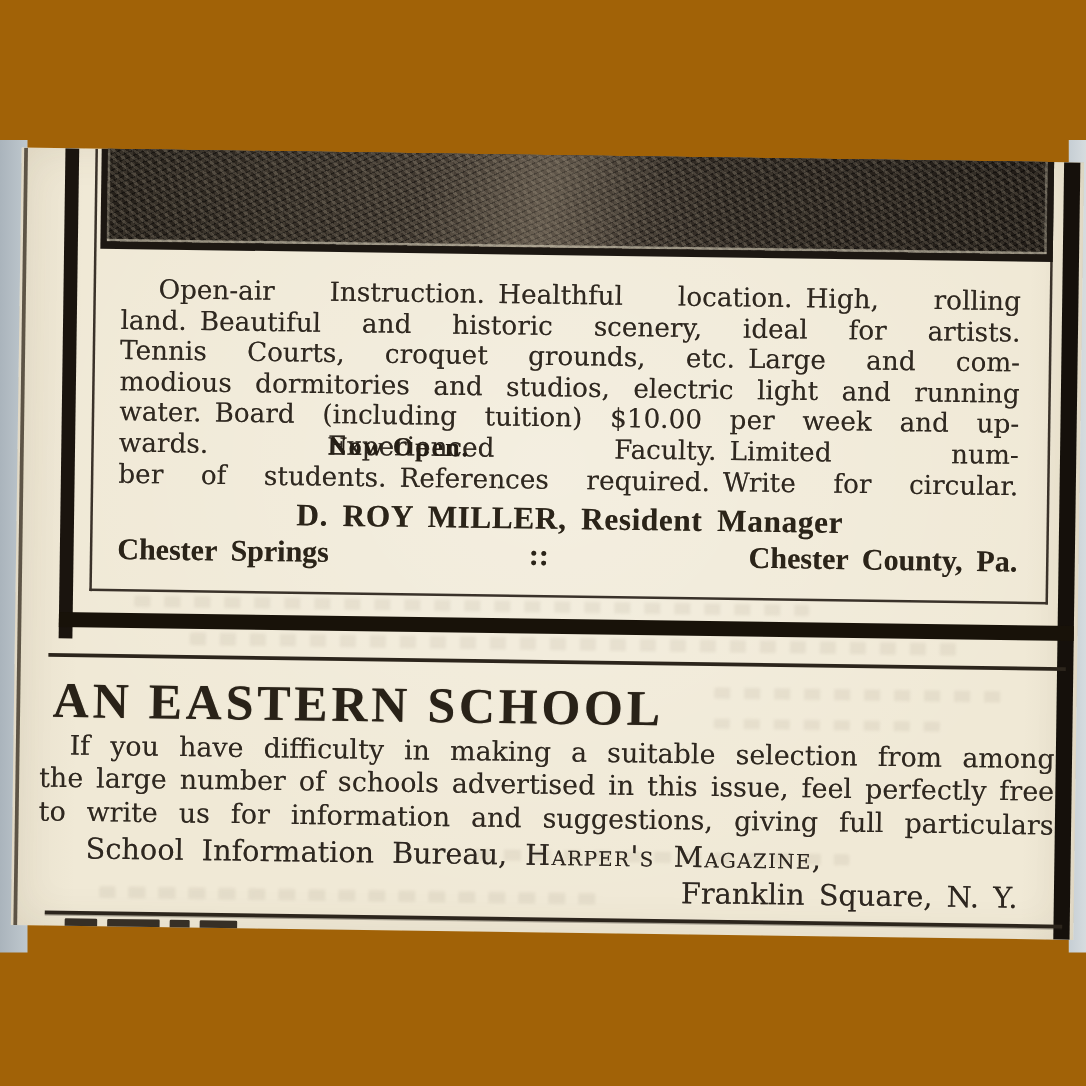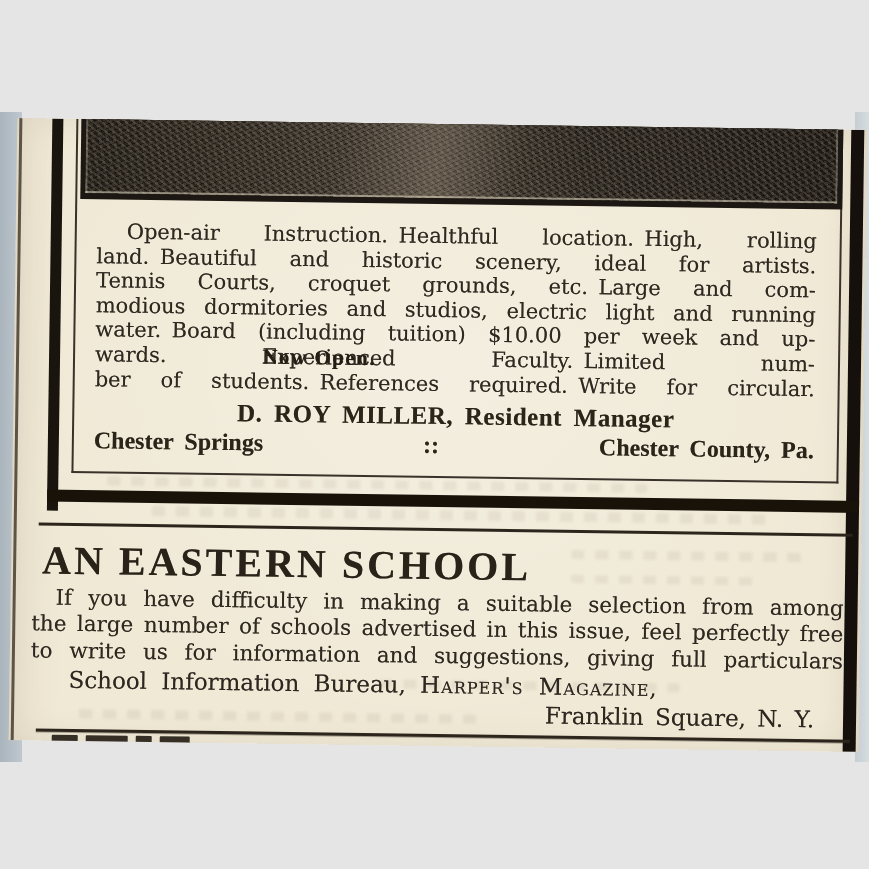--- a/index.html
+++ b/index.html
@@ -1,16 +1,16 @@
 <!DOCTYPE html>
 <html><head>
 <meta charset="utf-8">
 <style>
   html,body{margin:0;padding:0;background:#ffffff;}
-  #stage{position:relative;width:869px;height:869px;overflow:hidden;background:#e5e5e5;
+  #stage{position:relative;width:869px;height:869px;overflow:hidden;background:#a16207;
          font-family:"DejaVu Serif","Liberation Serif",serif;}
   
   .scan-strip{position:absolute;top:112px;height:650px;}
   .scan-strip.left{left:0;width:22px;background:linear-gradient(90deg,#aab4bc,#bfc8ce);}
   .scan-strip.right{right:0;width:14px;background:linear-gradient(90deg,#c6ced4,#d6dcdf);}
   
   .paper{position:absolute;left:13px;top:124px;width:850px;height:622px;
          background:#f0e9d6;
          background-image:radial-gradient(ellipse at 50% 40%,rgba(255,255,255,.25),rgba(0,0,0,0) 70%),
                           linear-gradient(90deg,rgba(120,100,70,.06),rgba(0,0,0,0) 6%,rgba(0,0,0,0) 95%,rgba(120,100,70,.07));

